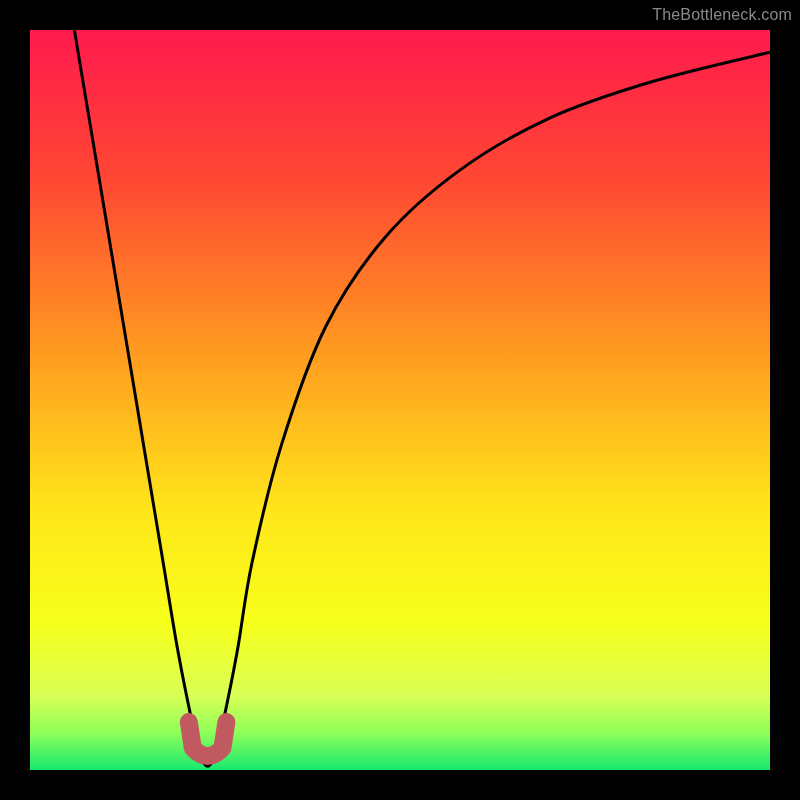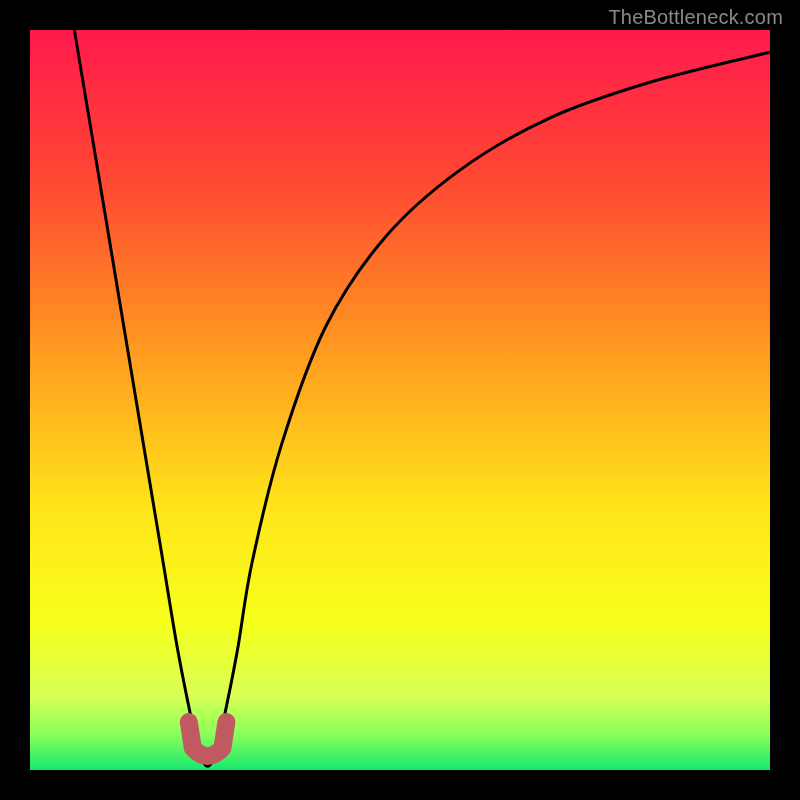--- a/index.html
+++ b/index.html
@@ -37,23 +37,23 @@
   svg.curve {
     position: absolute;
     top: 0;
     left: 0;
     width: 740px;
     height: 740px;
   }
   .watermark {
     position: absolute;
     top: 6px;
-    right: 17px;
+    right: 8px;
     color: #8a8a8a;
-    font-size: 20px;
+    font-size: 16px;
     font-weight: 500;
     letter-spacing: 0.01em;
   }
 </style>
 </head>
 <body>
 
 <div class="frame">
 
   <div class="watermark">TheBottleneck.com</div>

